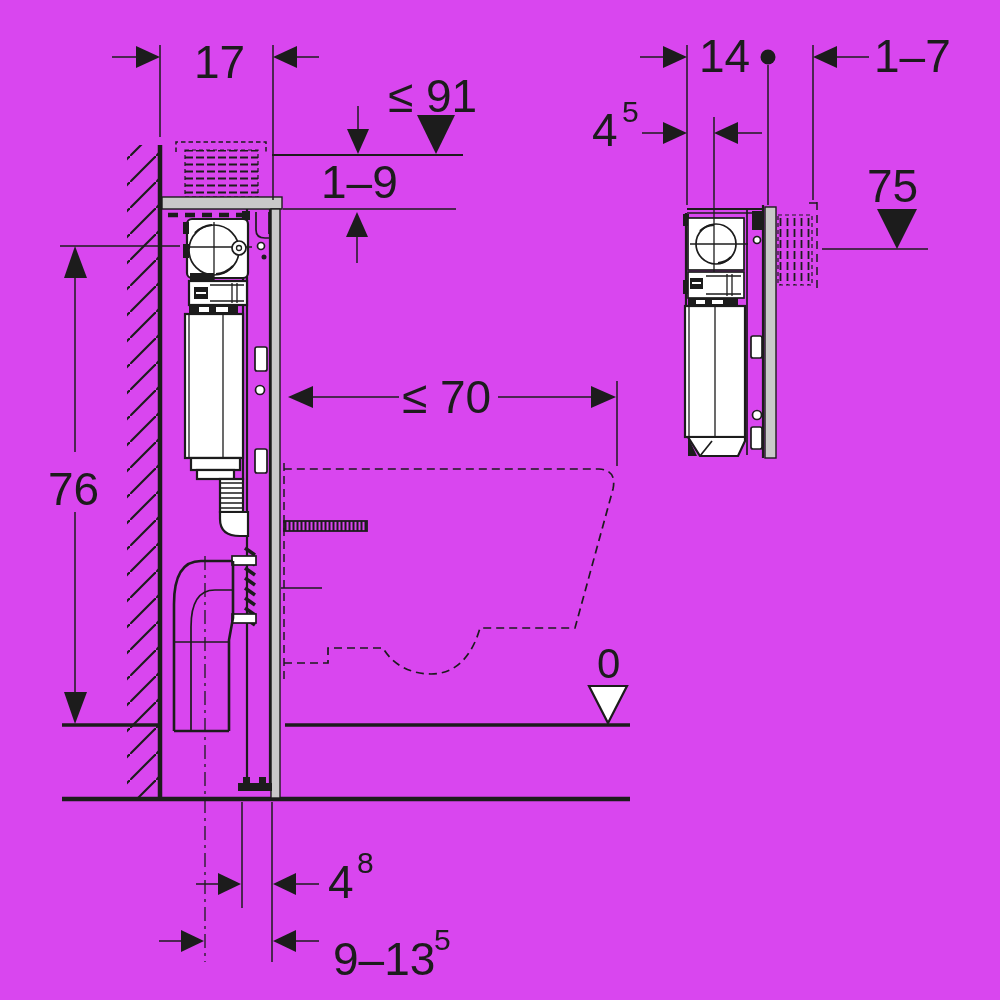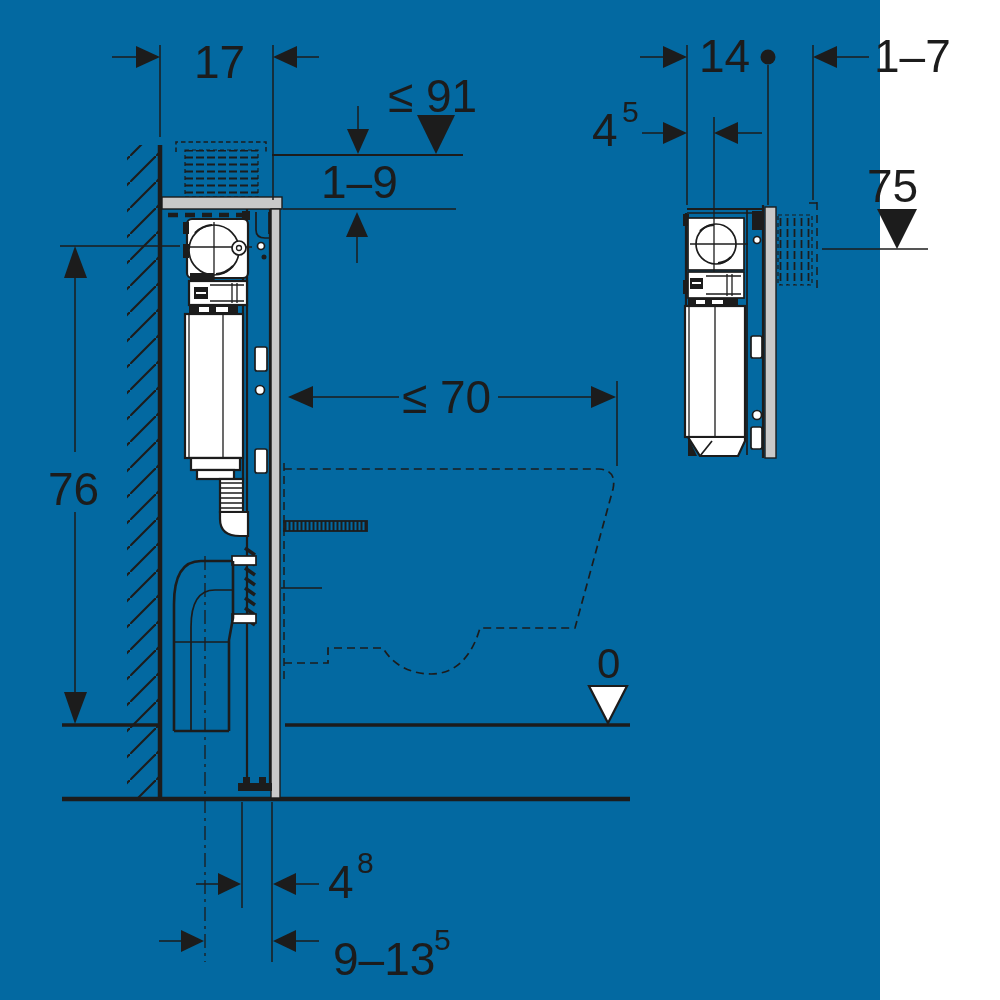--- a/index.html
+++ b/index.html
@@ -1,17 +1,17 @@
 <!DOCTYPE html>
 <html><head>
 <meta charset="utf-8">
 <style>
   html,body{margin:0;padding:0;background:#ffffff;}
   body{width:1000px;height:1000px;font-family:"Liberation Sans",sans-serif;}
-  .canvas{position:relative;width:880px;height:1000px;background:#0369a1;}
+  .canvas{position:relative;width:1000px;height:1000px;background:#d946ef;}
   svg{display:block;}
   
   .s1{stroke:#1c1c1c;stroke-width:1.3;fill:none;}
   .s15{stroke:#1c1c1c;stroke-width:1.7;fill:none;}
   .s2{stroke:#1c1c1c;stroke-width:2.2;fill:none;}
   .s25{stroke:#1c1c1c;stroke-width:2.6;fill:none;}
   .s3{stroke:#1c1c1c;stroke-width:3.5;fill:none;}
   .s4{stroke:#1c1c1c;stroke-width:4.5;fill:none;}
   .dim{stroke:#1c1c1c;stroke-width:1.5;fill:none;}
   .fillb{fill:#1c1c1c;stroke:none;}

